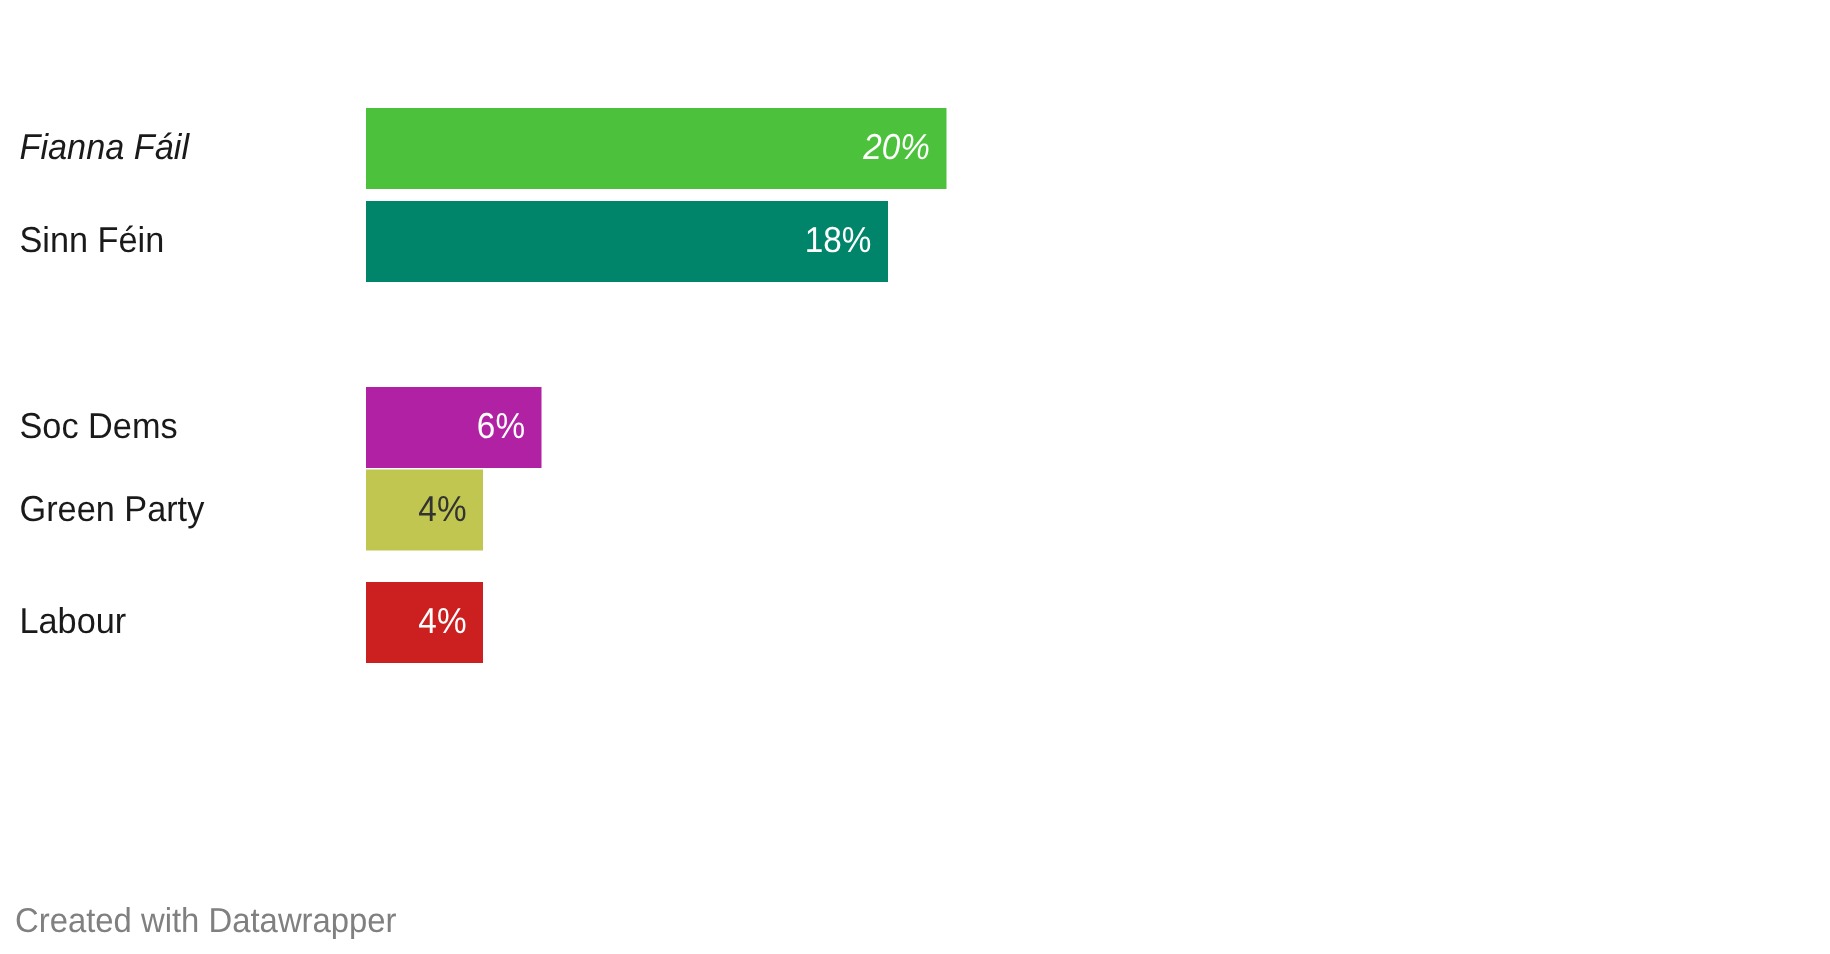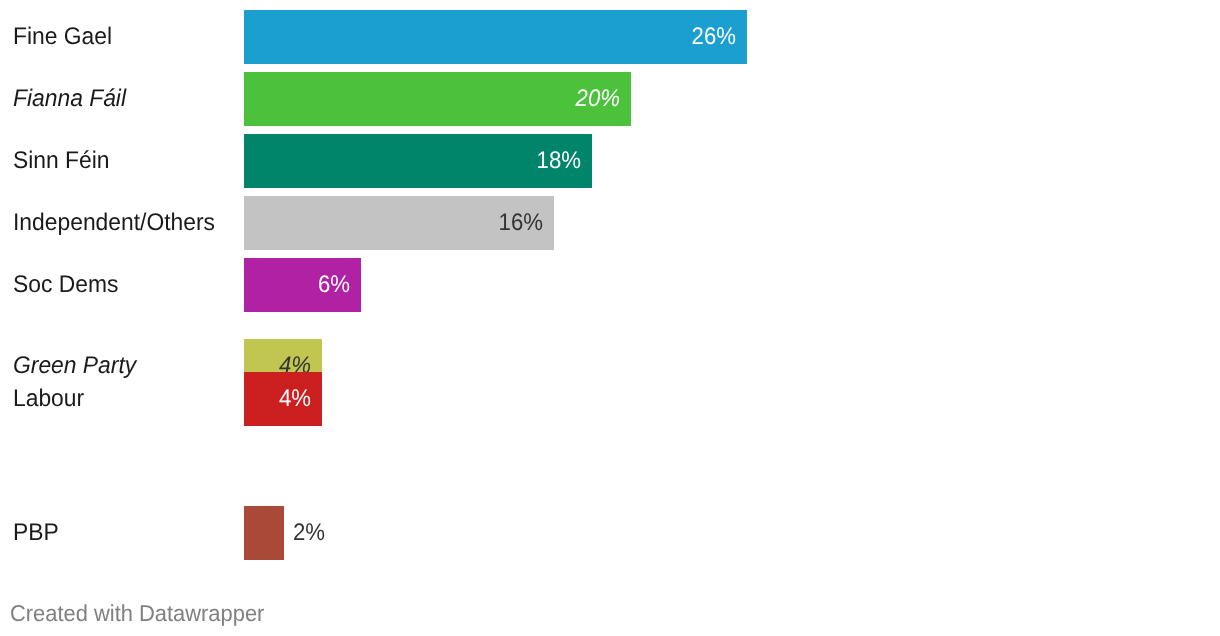--- a/index.html
+++ b/index.html
@@ -25,55 +25,40 @@
   .vlabel.outside{transform-origin:0 0;transform:scaleX(0.925) translateZ(0);}
 
   .footer{position:absolute;left:10px;top:600px;height:26px;line-height:26px;
           font-size:23px;color:#808080;white-space:nowrap;
           transform-origin:0 0;transform:scaleX(0.952) translateZ(0);}
 </style>
 </head>
 <body style="background: rgb(255, 255, 255);">
 
 <div id="chart">
-  <div class="bar-row" style="top: 10px; height: 54px;">
-    <div class="cat">Fine Gael</div>
-    <div class="bar" style="left: 244px; width: 503px; background: rgb(26, 159, 208);"></div>
-    <div class="vlabel inside" style="color: rgb(255, 255, 255); left: 735.6px;">26%</div>
-  </div>
   <div class="bar-row" style="top: 72px; height: 54px; font-style: italic;">
     <div class="cat">Fianna Fáil</div>
     <div class="bar" style="left: 244px; width: 387px; background: rgb(76, 194, 60);"></div>
     <div class="vlabel inside" style="color: rgb(255, 255, 255); left: 619.8px;">20%</div>
   </div>
   <div class="bar-row" style="top: 134px; height: 54px;">
     <div class="cat">Sinn Féin</div>
     <div class="bar" style="left: 244px; width: 348px; background: rgb(0, 133, 107);"></div>
     <div class="vlabel inside" style="color: rgb(255, 255, 255); left: 581.2px;">18%</div>
   </div>
-  <div class="bar-row" style="top: 196px; height: 54px;">
-    <div class="cat">Independent/Others</div>
-    <div class="bar" style="left: 244px; width: 310px; background: rgb(195, 195, 195);"></div>
-    <div class="vlabel inside" style="color: rgb(51, 51, 51); left: 542.6px;">16%</div>
-  </div>
   <div class="bar-row" style="top: 258px; height: 54px;">
     <div class="cat">Soc Dems</div>
     <div class="bar" style="left: 244px; width: 117px; background: rgb(177, 33, 163);"></div>
     <div class="vlabel inside" style="color: rgb(255, 255, 255); left: 349.6px;">6%</div>
   </div>
-  <div class="bar-row" style="top: 339px; height: 54px; font-style: italic;">
+  <div class="bar-row" style="top: 313px; height: 54px;">
     <div class="cat">Green Party</div>
     <div class="bar" style="left: 244px; width: 78px; background: rgb(192, 198, 79);"></div>
     <div class="vlabel inside" style="color: rgb(51, 51, 51); left: 311px;">4%</div>
   </div>
-  <div class="bar-row" style="top: 372px; height: 54px;">
+  <div class="bar-row" style="top: 388px; height: 54px;">
     <div class="cat">Labour</div>
     <div class="bar" style="left: 244px; width: 78px; background: rgb(204, 31, 32);"></div>
     <div class="vlabel inside" style="color: rgb(255, 255, 255); left: 311px;">4%</div>
-  </div>
-  <div class="bar-row" style="top: 506px; height: 54px;">
-    <div class="cat">PBP</div>
-    <div class="bar" style="left: 244px; width: 40px; background: rgb(169, 74, 57);"></div>
-    <div class="vlabel outside" style="color: rgb(51, 51, 51); left: 292.6px;">2%</div>
   </div>
 </div>
 
 <div class="footer" style="color: rgb(128, 128, 128);">Created with Datawrapper</div>
 
 </body></html>

